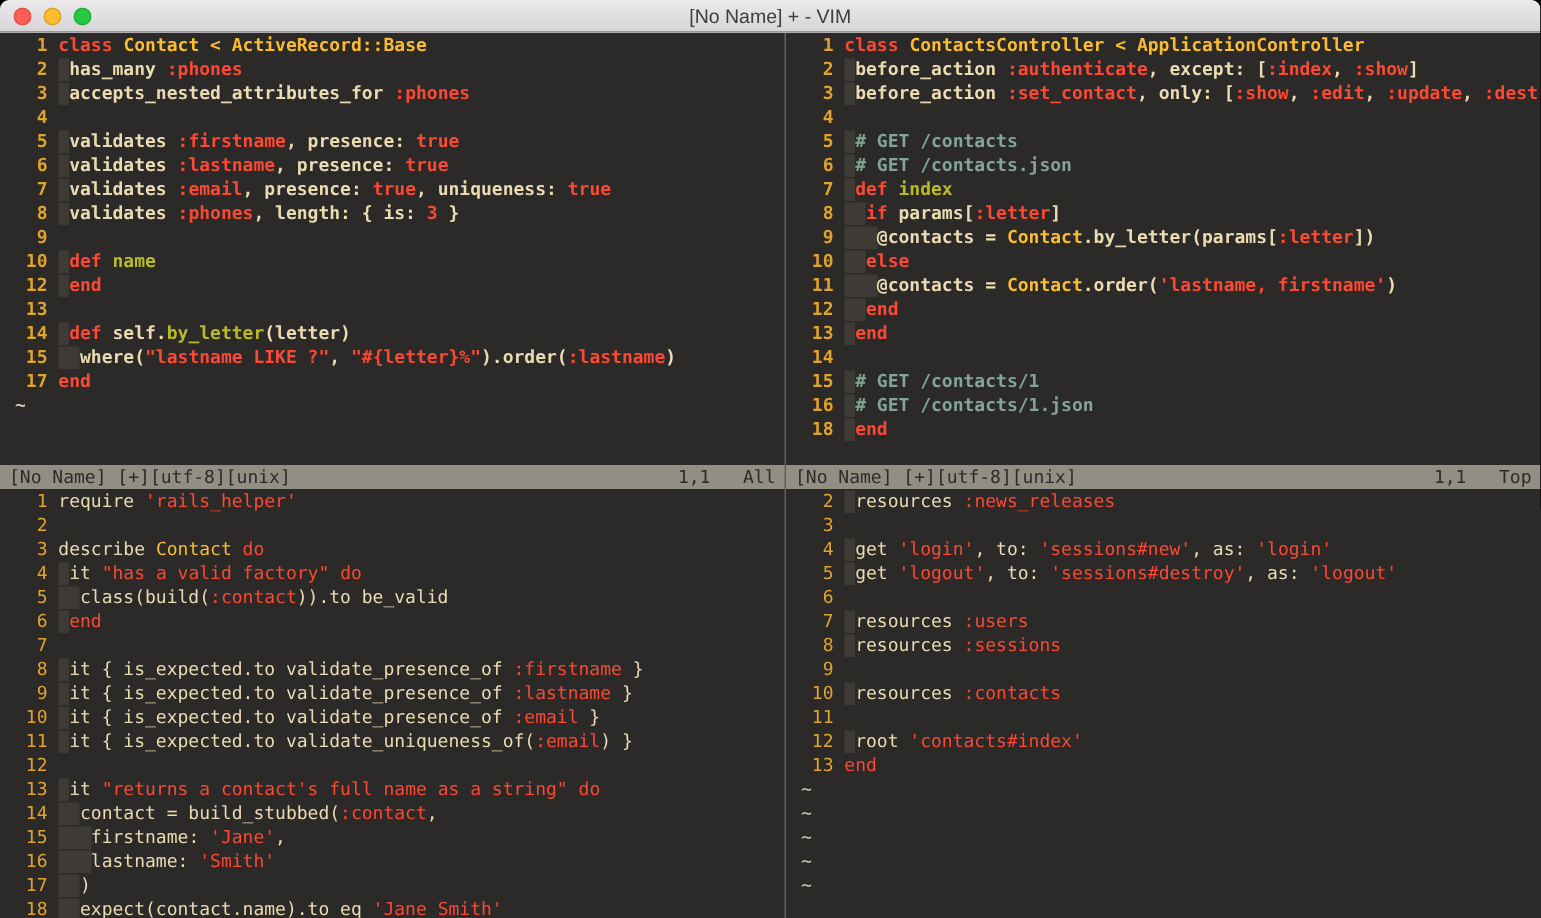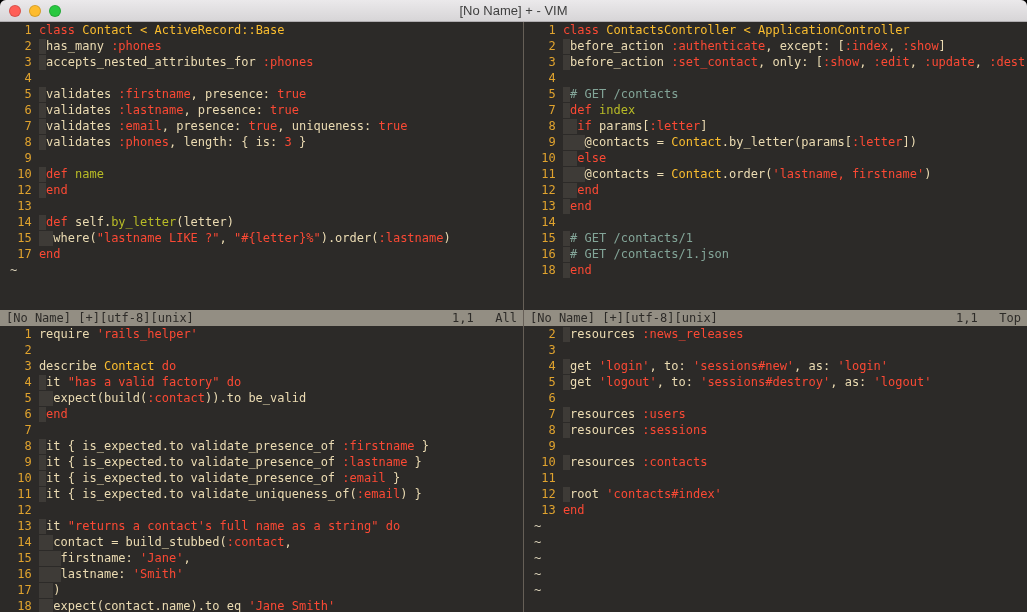--- a/index.html
+++ b/index.html
@@ -17,21 +17,21 @@
   .light { width:12px; height:12px; border-radius:50%; border:1px solid rgba(0,0,0,.15); }
   .light.red    { background:var(--traffic-red); }
   .light.yellow { background:var(--traffic-yellow); }
   .light.green  { background:var(--traffic-green); }
   .title { position:absolute; left:0; right:0; text-align:center;
            font-family:"Liberation Sans", sans-serif; font-size:13px; color:var(--titlebar-text); }
 
   
   .vim { flex:1; display:flex; flex-direction:column; background:var(--background);
          font-size:12px; line-height:16px; color:var(--foreground); }
-  .toprow    { height:288px; flex:0 0 288px; display:flex; }
+  .toprow    { height:288px; flex:0 0 288px; display:flex;font-weight:bold; }
   .statusrow { height:16px;  flex:0 0 16px;  display:flex; }
   .bottomrow { flex:1; display:flex; overflow:hidden; }
 
   .pane { overflow:hidden; padding-left:10px; }
   .pane-l { width:524px; flex:0 0 524px; border-right:1px solid var(--separator); }
   .pane-r { flex:1; }
 
   .row { height:16px; white-space:pre; overflow:hidden; }
   .ln  { display:inline-block; width:3ch; text-align:right; margin-right:1ch;
          color:var(--line-number); }
@@ -88,20 +88,21 @@
           <div class="row"><span class="ln">15</span><span class="ind" style="width: 2ch;"></span><span class="tk-p">where(</span><span class="tk-r">"lastname LIKE ?"</span><span class="tk-p">, </span><span class="tk-r">"#{letter}%"</span><span class="tk-p">).order(</span><span class="tk-r">:lastname</span><span class="tk-p">)</span></div>
           <div class="row"><span class="ln">17</span><span class="tk-r">end</span></div>
           <div class="row tilde">~</div>
         </div>
       <div class="pane pane-r">
           <div class="row"><span class="ln">1</span><span class="tk-r">class </span><span class="tk-y">ContactsController &lt; ApplicationController</span></div>
           <div class="row"><span class="ln">2</span><span class="ind" style="width: 1ch;"></span><span class="tk-p">before_action </span><span class="tk-r">:authenticate</span><span class="tk-p">, except: [</span><span class="tk-r">:index</span><span class="tk-p">, </span><span class="tk-r">:show</span><span class="tk-p">]</span></div>
           <div class="row"><span class="ln">3</span><span class="ind" style="width: 1ch;"></span><span class="tk-p">before_action </span><span class="tk-r">:set_contact</span><span class="tk-p">, only: [</span><span class="tk-r">:show</span><span class="tk-p">, </span><span class="tk-r">:edit</span><span class="tk-p">, </span><span class="tk-r">:update</span><span class="tk-p">, </span><span class="tk-r">:destro</span></div>
           <div class="row"><span class="ln">4</span></div>
           <div class="row"><span class="ln">5</span><span class="ind" style="width: 1ch;"></span><span class="tk-c"># GET /contacts</span></div>
+          <div class="row"><span class="ln">6</span><span class="ind" style="width: 1ch;"></span><span class="tk-c"># GET /contacts.json</span></div>
           <div class="row"><span class="ln">7</span><span class="ind" style="width: 1ch;"></span><span class="tk-r">def </span><span class="tk-g">index</span></div>
           <div class="row"><span class="ln">8</span><span class="ind" style="width: 2ch;"></span><span class="tk-r">if </span><span class="tk-p">params[</span><span class="tk-r">:letter</span><span class="tk-p">]</span></div>
           <div class="row"><span class="ln">9</span><span class="ind" style="width: 3ch;"></span><span class="tk-p">@contacts = </span><span class="tk-y">Contact</span><span class="tk-p">.by_letter(params[</span><span class="tk-r">:letter</span><span class="tk-p">])</span></div>
           <div class="row"><span class="ln">10</span><span class="ind" style="width: 2ch;"></span><span class="tk-r">else</span></div>
           <div class="row"><span class="ln">11</span><span class="ind" style="width: 3ch;"></span><span class="tk-p">@contacts = </span><span class="tk-y">Contact</span><span class="tk-p">.order(</span><span class="tk-r">'lastname, firstname'</span><span class="tk-p">)</span></div>
           <div class="row"><span class="ln">12</span><span class="ind" style="width: 2ch;"></span><span class="tk-r">end</span></div>
           <div class="row"><span class="ln">13</span><span class="ind" style="width: 1ch;"></span><span class="tk-r">end</span></div>
           <div class="row"><span class="ln">14</span></div>
           <div class="row"><span class="ln">15</span><span class="ind" style="width: 1ch;"></span><span class="tk-c"># GET /contacts/1</span></div>
           <div class="row"><span class="ln">16</span><span class="ind" style="width: 1ch;"></span><span class="tk-c"># GET /contacts/1.json</span></div>
@@ -123,21 +124,21 @@
         <span>Top</span>
       </div>
     </div>
 
     <div class="bottomrow">
       <div class="pane pane-l">
           <div class="row"><span class="ln">1</span><span class="tk-p">require </span><span class="tk-r">'rails_helper'</span></div>
           <div class="row"><span class="ln">2</span></div>
           <div class="row"><span class="ln">3</span><span class="tk-p">describe </span><span class="tk-y">Contact</span><span class="tk-p"> </span><span class="tk-r">do</span></div>
           <div class="row"><span class="ln">4</span><span class="ind" style="width: 1ch;"></span><span class="tk-p">it </span><span class="tk-r">"has a valid factory"</span><span class="tk-p"> </span><span class="tk-r">do</span></div>
-          <div class="row"><span class="ln">5</span><span class="ind" style="width: 2ch;"></span><span class="tk-p">expect(build(</span><span class="tk-r">:contact</span><span class="tk-p">)).to be_valid</span></div>
+          <div class="row"><span class="ln">5</span><span class="ind" style="width: 2ch;"></span><span class="tk-p">class(build(</span><span class="tk-r">:contact</span><span class="tk-p">)).to be_valid</span></div>
           <div class="row"><span class="ln">6</span><span class="ind" style="width: 1ch;"></span><span class="tk-r">end</span></div>
           <div class="row"><span class="ln">7</span></div>
           <div class="row"><span class="ln">8</span><span class="ind" style="width: 1ch;"></span><span class="tk-p">it { is_expected.to validate_presence_of </span><span class="tk-r">:firstname</span><span class="tk-p"> }</span></div>
           <div class="row"><span class="ln">9</span><span class="ind" style="width: 1ch;"></span><span class="tk-p">it { is_expected.to validate_presence_of </span><span class="tk-r">:lastname</span><span class="tk-p"> }</span></div>
           <div class="row"><span class="ln">10</span><span class="ind" style="width: 1ch;"></span><span class="tk-p">it { is_expected.to validate_presence_of </span><span class="tk-r">:email</span><span class="tk-p"> }</span></div>
           <div class="row"><span class="ln">11</span><span class="ind" style="width: 1ch;"></span><span class="tk-p">it { is_expected.to validate_uniqueness_of(</span><span class="tk-r">:email</span><span class="tk-p">) }</span></div>
           <div class="row"><span class="ln">12</span></div>
           <div class="row"><span class="ln">13</span><span class="ind" style="width: 1ch;"></span><span class="tk-p">it </span><span class="tk-r">"returns a contact's full name as a string"</span><span class="tk-p"> </span><span class="tk-r">do</span></div>
           <div class="row"><span class="ln">14</span><span class="ind" style="width: 2ch;"></span><span class="tk-p">contact = build_stubbed(</span><span class="tk-r">:contact</span><span class="tk-p">,</span></div>
           <div class="row"><span class="ln">15</span><span class="ind" style="width: 3ch;"></span><span class="tk-p">firstname: </span><span class="tk-r">'Jane'</span><span class="tk-p">,</span></div>

